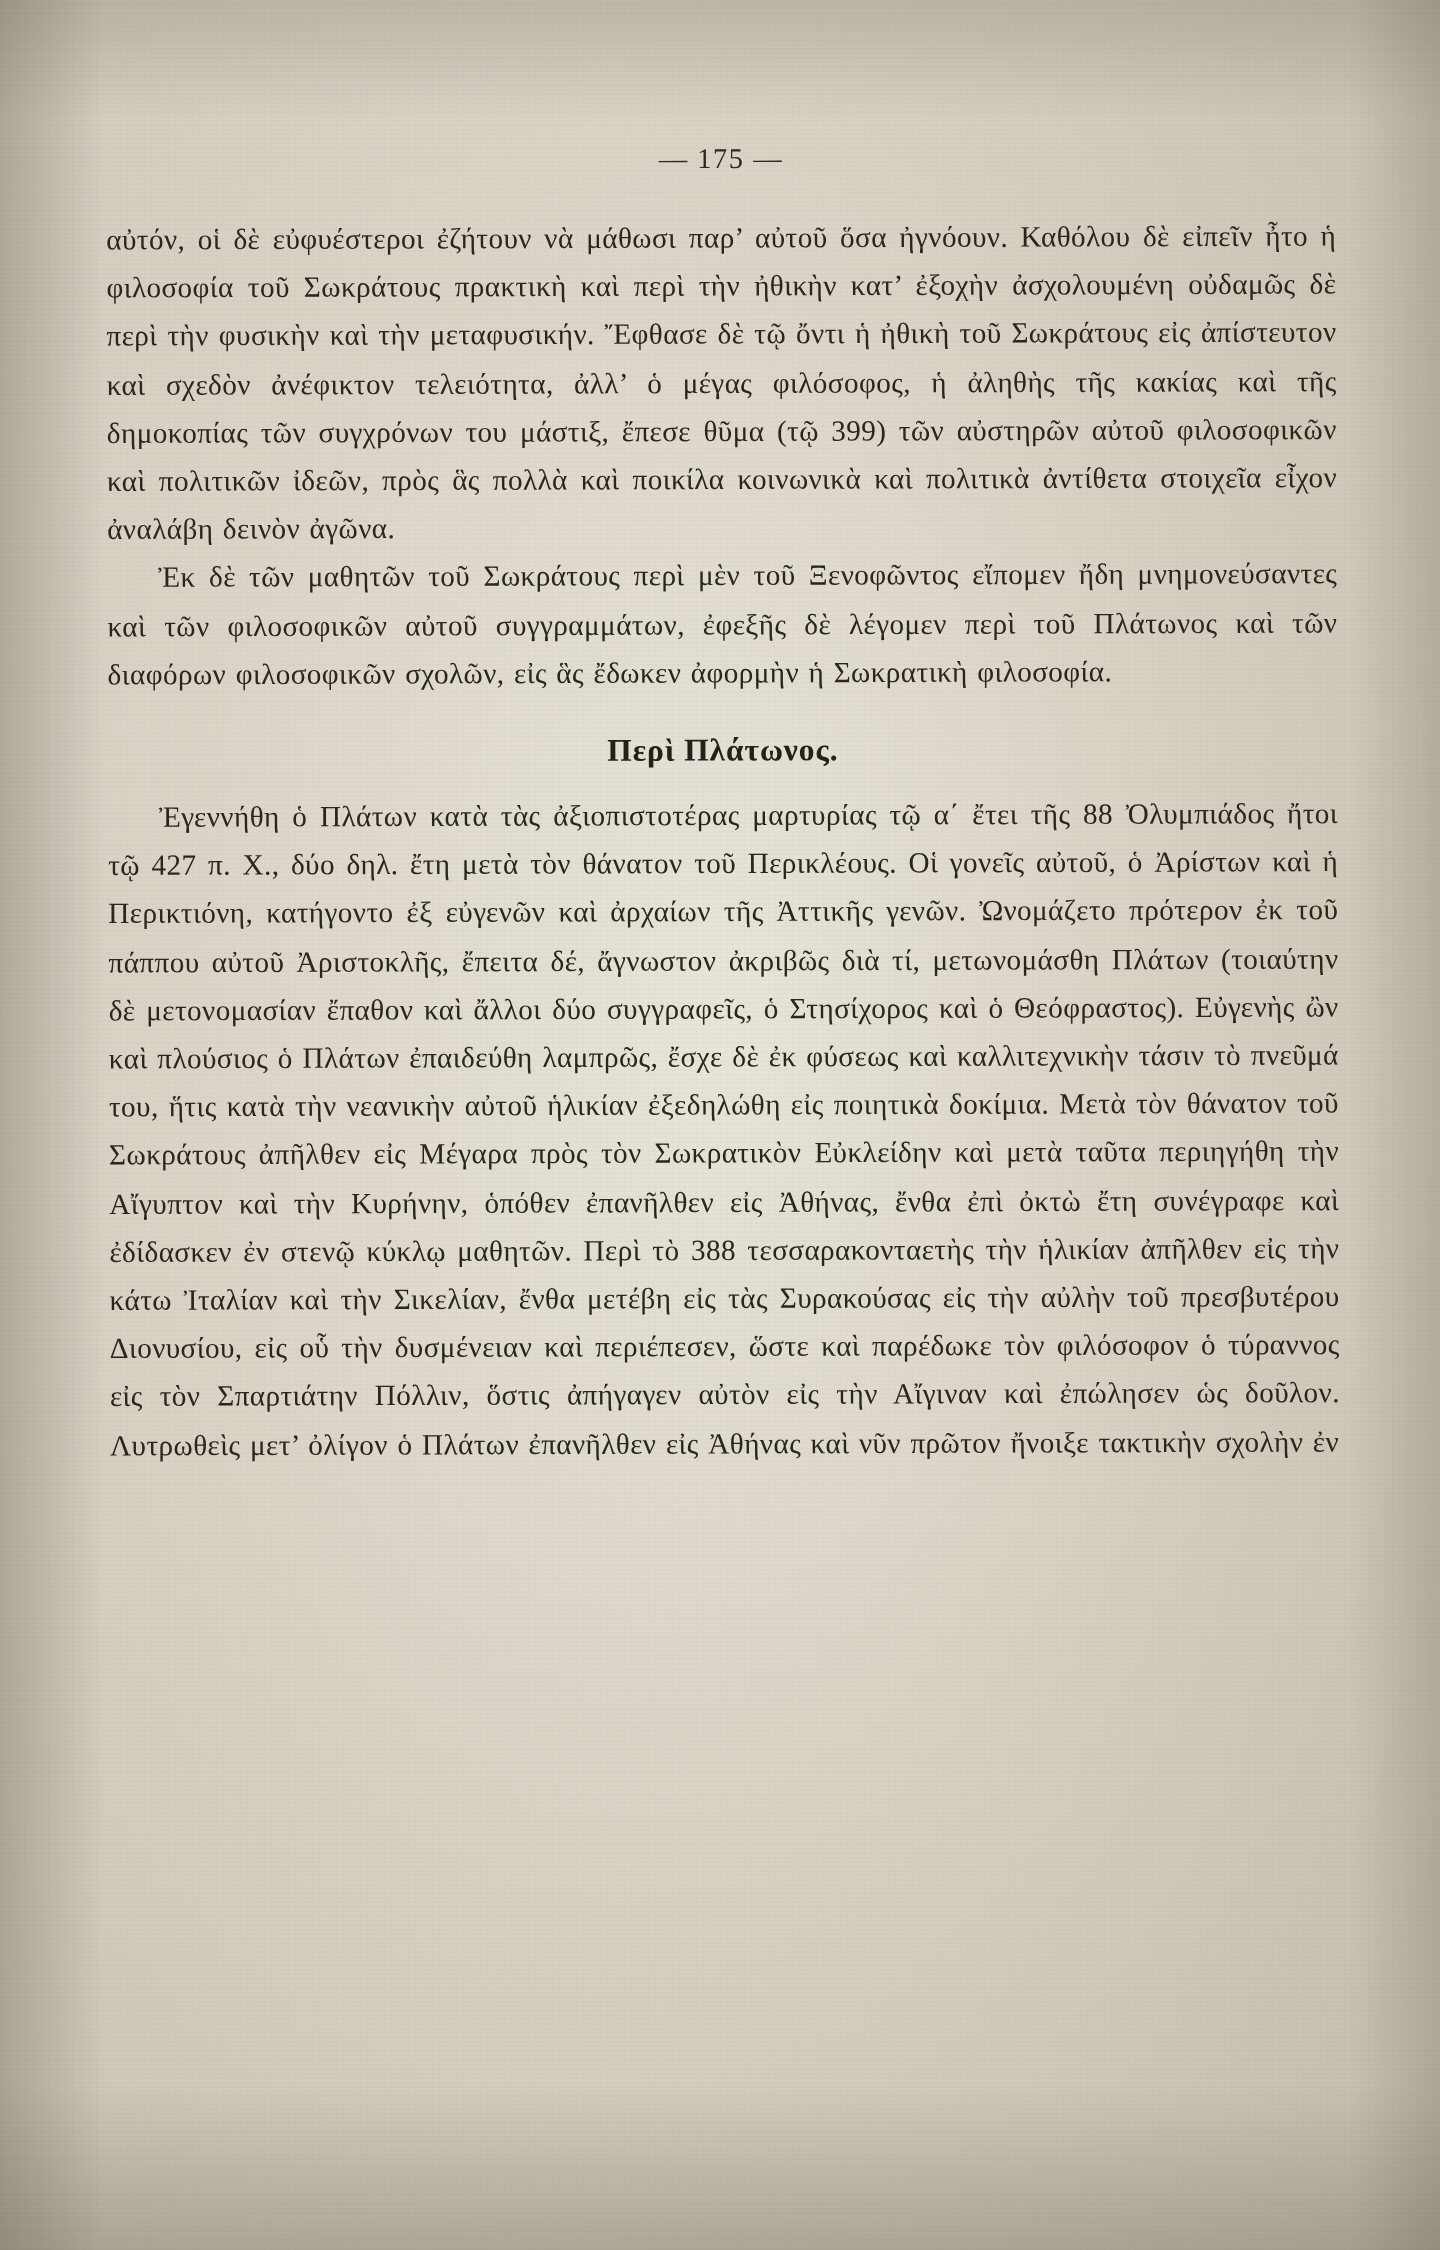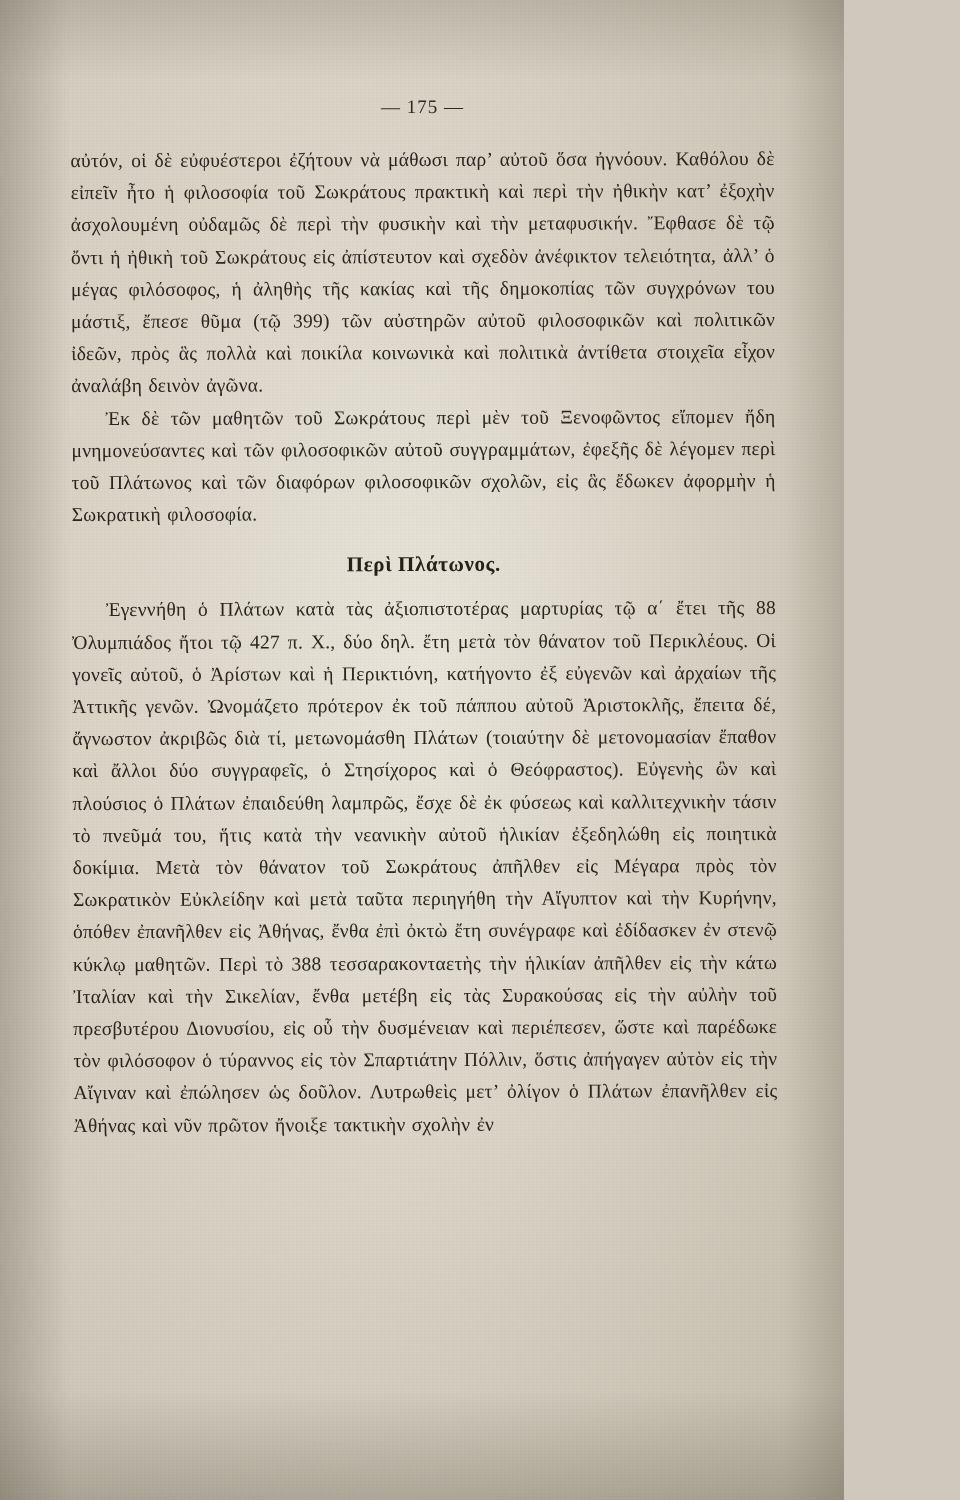--- a/index.html
+++ b/index.html
@@ -9,21 +9,21 @@
   body {
     width: 960px;
     height: 1500px;
     background: #cfc9bd;
     font-family: "Liberation Serif", serif;
     overflow: hidden;
   }
   
   .page {
     position: relative;
-    width: 844px;
+    width: 960px;
     height: 1500px;
     background:
       radial-gradient(ellipse at 50% 45%, rgba(255,252,243,0.55) 0%, rgba(236,230,216,0.25) 55%, rgba(186,177,160,0.35) 100%),
       linear-gradient(100deg, #d8d2c6 0%, #d2ccbf 30%, #cdc7b9 60%, #c8c1b2 100%);
     box-sizing: border-box;
   }
   .grain {
     position: absolute;
     inset: 0;
     pointer-events: none;

